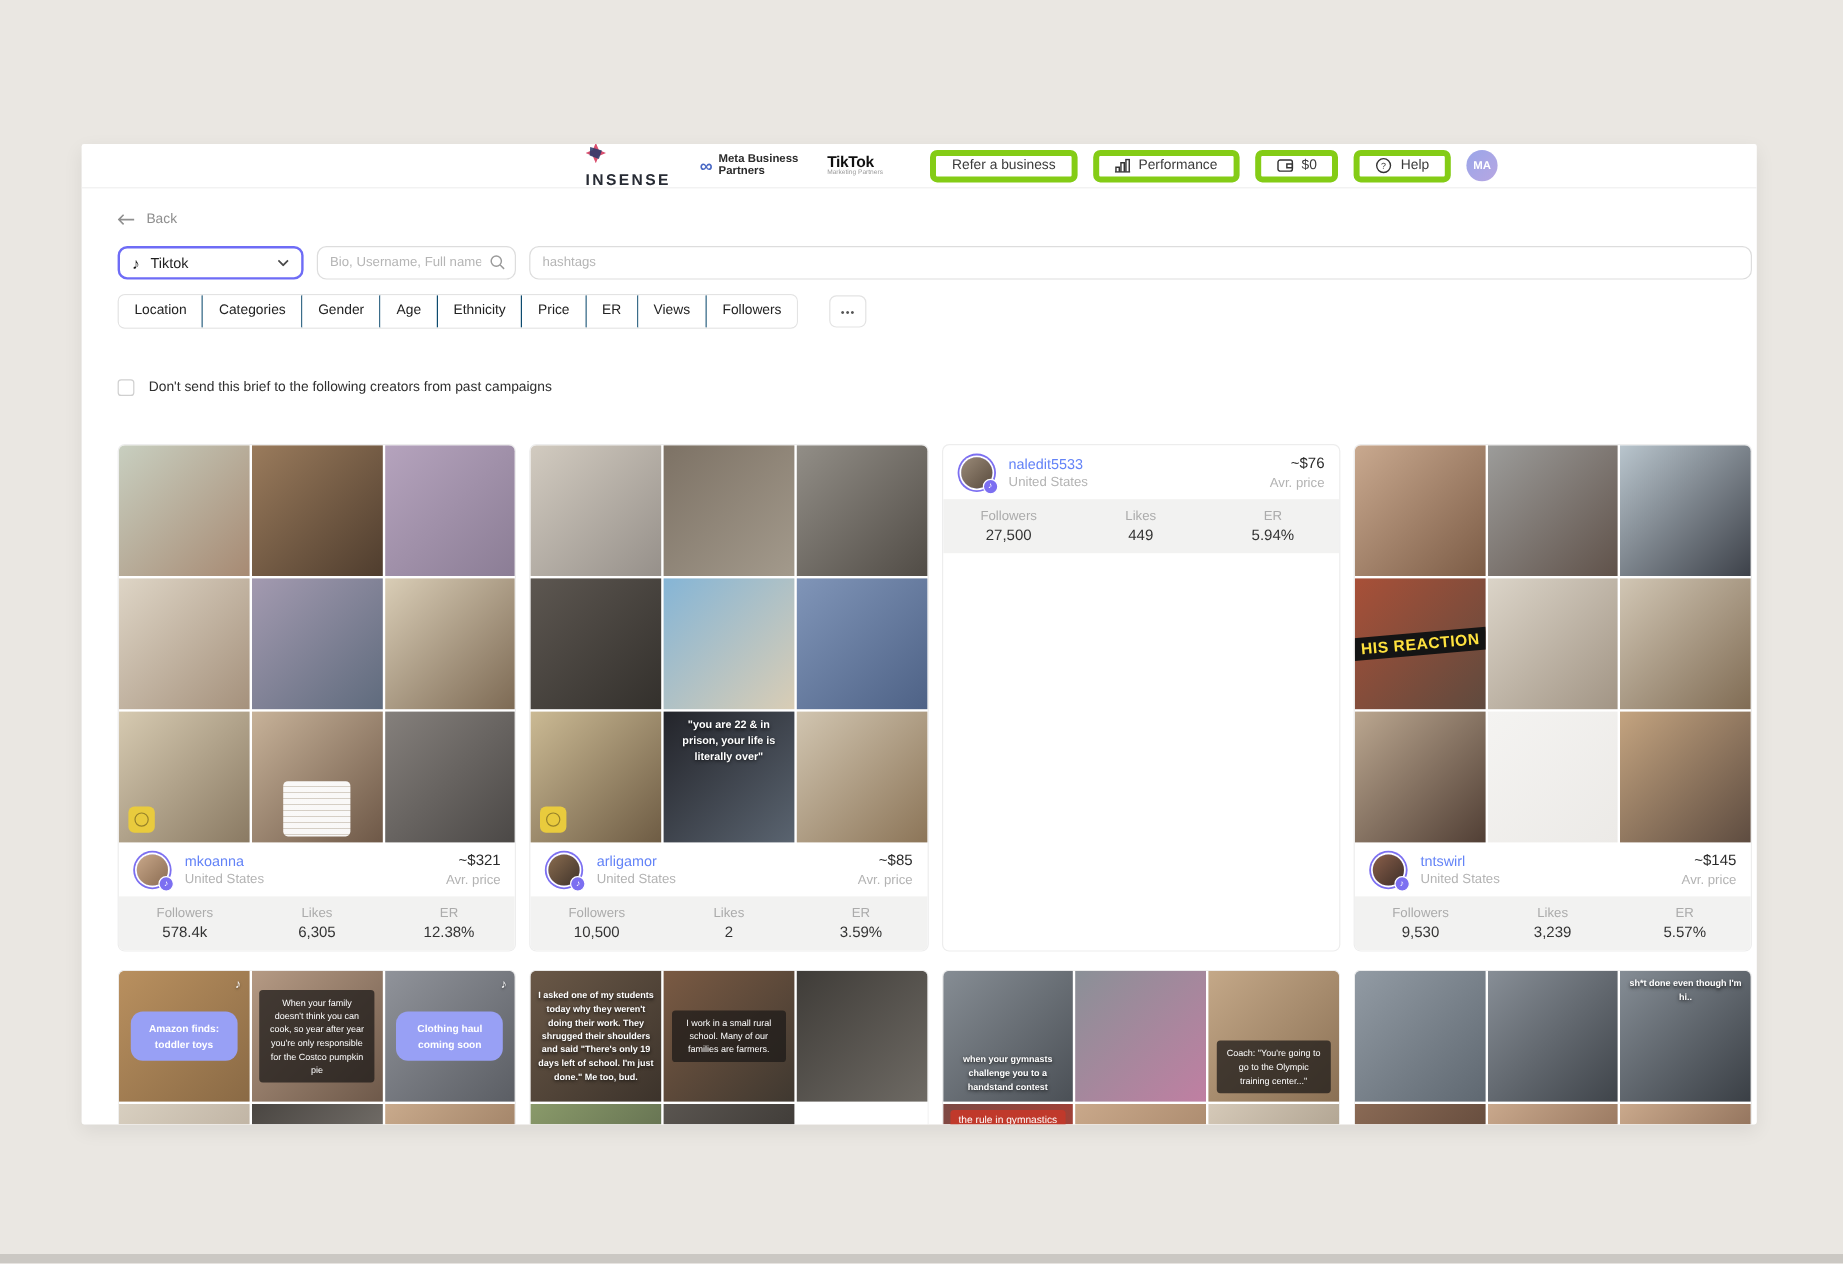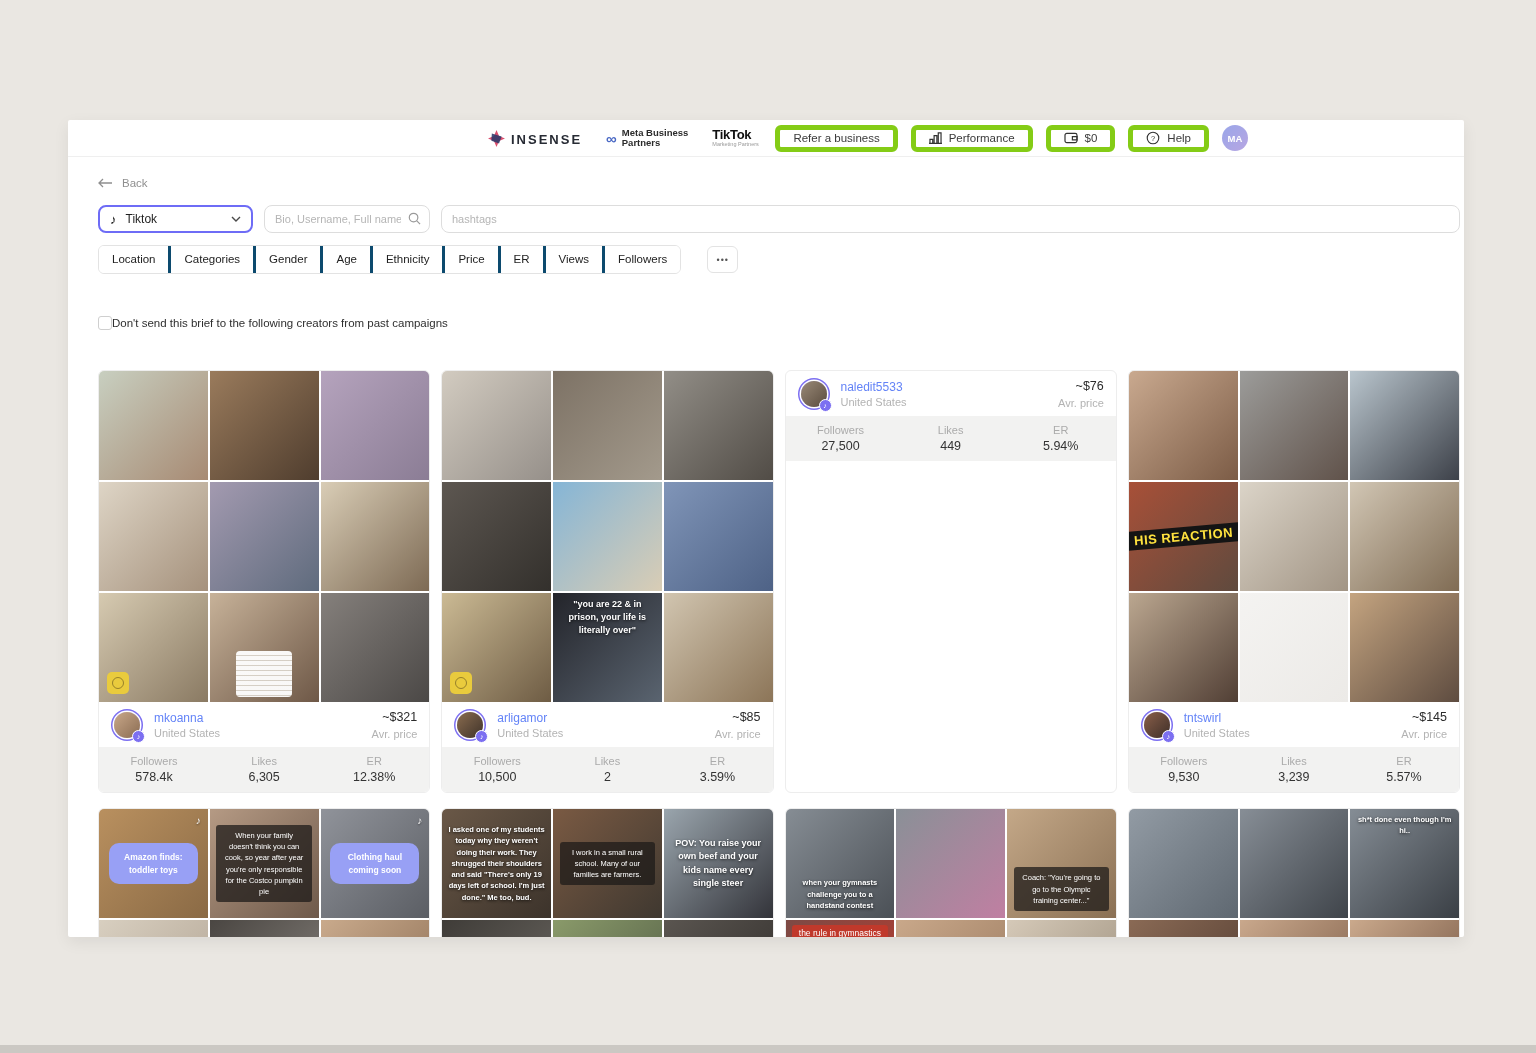--- a/index.html
+++ b/index.html
@@ -10,21 +10,21 @@
   .stage { position:absolute; inset:0; }
   .bottom-strip { position:absolute; left:0; bottom:0; width:100%; height:8px; background:#cbc8c3; }
 
   .window { position:absolute; left:68px; top:120px; width:1396px; height:817px;
             background:#fff; border-radius:2px; box-shadow:0 5px 16px rgba(0,0,0,.07); overflow:hidden; }
 
   
   .hdr { height:37px; border-bottom:1px solid #efefef; display:flex; align-items:center;
          padding:0 216px 0 420px; }
   .logos { display:flex; align-items:center; gap:24px; }
-  .brand { display:flex; align-items:flex-end; gap:6px; }
+  .brand { display:flex; align-items:flex-start; gap:6px;flex-direction:column; }
   .brand-name { font-size:13px; font-weight:700; letter-spacing:2px; color:#272b34; }
   .meta { display:flex; align-items:center; gap:5px; }
   .meta-inf { font-size:15px; font-weight:700; color:#4968c4; line-height:1; }
   .meta-txt { font-size:9.5px; font-weight:700; color:#2b2b2b; line-height:1.1; }
   .tt-logo { line-height:1; }
   .tt-name { font-size:13px; font-weight:800; color:#101010; letter-spacing:-.3px; }
   .tt-sub { font-size:5.5px; color:#9a9a9a; margin-top:1px; }
 
   .hdr-actions { margin-left:auto; display:flex; align-items:center; gap:13px; }
   .hbtn { display:flex; align-items:center; gap:7px; height:27px; padding:0 13px;
@@ -47,27 +47,27 @@
          color:#444; padding:0 10px; outline:none; font-family:"Liberation Sans",sans-serif; }
   .inp::placeholder { color:#b5b5b5; }
   .bio-wrap { position:relative; width:166px; }
   .bio-wrap input { width:100%; padding-right:28px; }
   .bio-wrap svg { position:absolute; right:9px; top:7px; }
   .hashtags { flex:1; }
 
   .filter-row { display:flex; align-items:center; margin-top:12px; }
   .chip-group { display:flex; border:1px solid #e3e3e3; border-radius:6px; overflow:hidden; background:#fff; }
   .chip { padding:0 13px; height:27px; line-height:26px; font-size:11.5px; color:#222;
-          border-right:3px solid #0c4a6e; background:#fff; white-space:nowrap; }
+          border-right:1px solid #0c4a6e; background:#fff; white-space:nowrap; }
   .chip:last-child { border-right:none; }
   .more-btn { margin-left:26px; width:31px; height:27px; border:1px solid #e3e3e3; border-radius:6px;
               background:#fff; display:flex; align-items:center; justify-content:center;
               font-size:9px; letter-spacing:1px; color:#555; }
 
-  .exclude-row { display:flex; align-items:center; margin-top:42px; }
+  .exclude-row { display:flex; align-items:center; gap:12px; margin-top:42px; }
   .checkbox { width:14px; height:14px; border:1.5px solid #cfcfcf; border-radius:3px; background:#fff; }
   .exclude-label { font-size:11.5px; color:#2f2f2f; }
 
   
   .cards-grid { display:grid; grid-template-columns:repeat(4,1fr); gap:11px; margin-top:40px; }
   .cards-grid.row2 { margin-top:15px; }
   .card { border:1px solid #ededed; border-radius:6px; overflow:hidden; background:#fff; }
   .card.partial { height:129px; border-bottom:none; border-radius:6px 6px 0 0; }
 
   .tiles { display:grid; grid-template-columns:repeat(3,1fr); grid-auto-rows:109px; gap:2px; background:#fff; }
@@ -410,23 +410,20 @@
             </div>
         </article>
         <article class="card partial" data-interactable="false">
           <div class="tiles" data-interactable="false">
               <div class="tile" data-interactable="true" style="background: linear-gradient(135deg, rgb(106, 88, 71), rgb(60, 51, 43));">
                 <span class="ov ov-txtsm" data-interactable="false">I asked one of my students today why they weren't doing their work. They shrugged their shoulders and said "There's only 19 days left of school. I'm just done."  Me too, bud.</span>
               </div>
               <div class="tile" data-interactable="true" style="background: linear-gradient(135deg, rgb(122, 90, 67), rgb(63, 56, 48));">
                 <span class="ov ov-cap" data-interactable="false">I work in a small rural school. Many of our families are farmers.</span>
               </div>
-              <div class="tile" data-interactable="true" style="background: linear-gradient(135deg, rgb(154, 165, 173), rgb(51, 52, 58));">
-                <span class="ov ov-txt" data-interactable="false">POV: You raise your own beef and your kids name every single steer</span>
-              </div>
               <div class="tile" data-interactable="true" style="background: linear-gradient(135deg, rgb(63, 60, 56), rgb(110, 106, 100));"></div>
               <div class="tile" data-interactable="true" style="background: linear-gradient(135deg, rgb(138, 154, 106), rgb(79, 90, 67));"></div>
               <div class="tile" data-interactable="true" style="background: linear-gradient(135deg, rgb(90, 85, 80), rgb(47, 44, 41));"></div>
             </div>
         </article>
         <article class="card partial" data-interactable="false">
           <div class="tiles" data-interactable="false">
               <div class="tile" data-interactable="true" style="background: linear-gradient(135deg, rgb(134, 141, 148), rgb(75, 80, 86));">
                 <span class="ov ov-txtsm pos-b" data-interactable="false">when your gymnasts challenge you to a handstand contest</span>
               </div>

